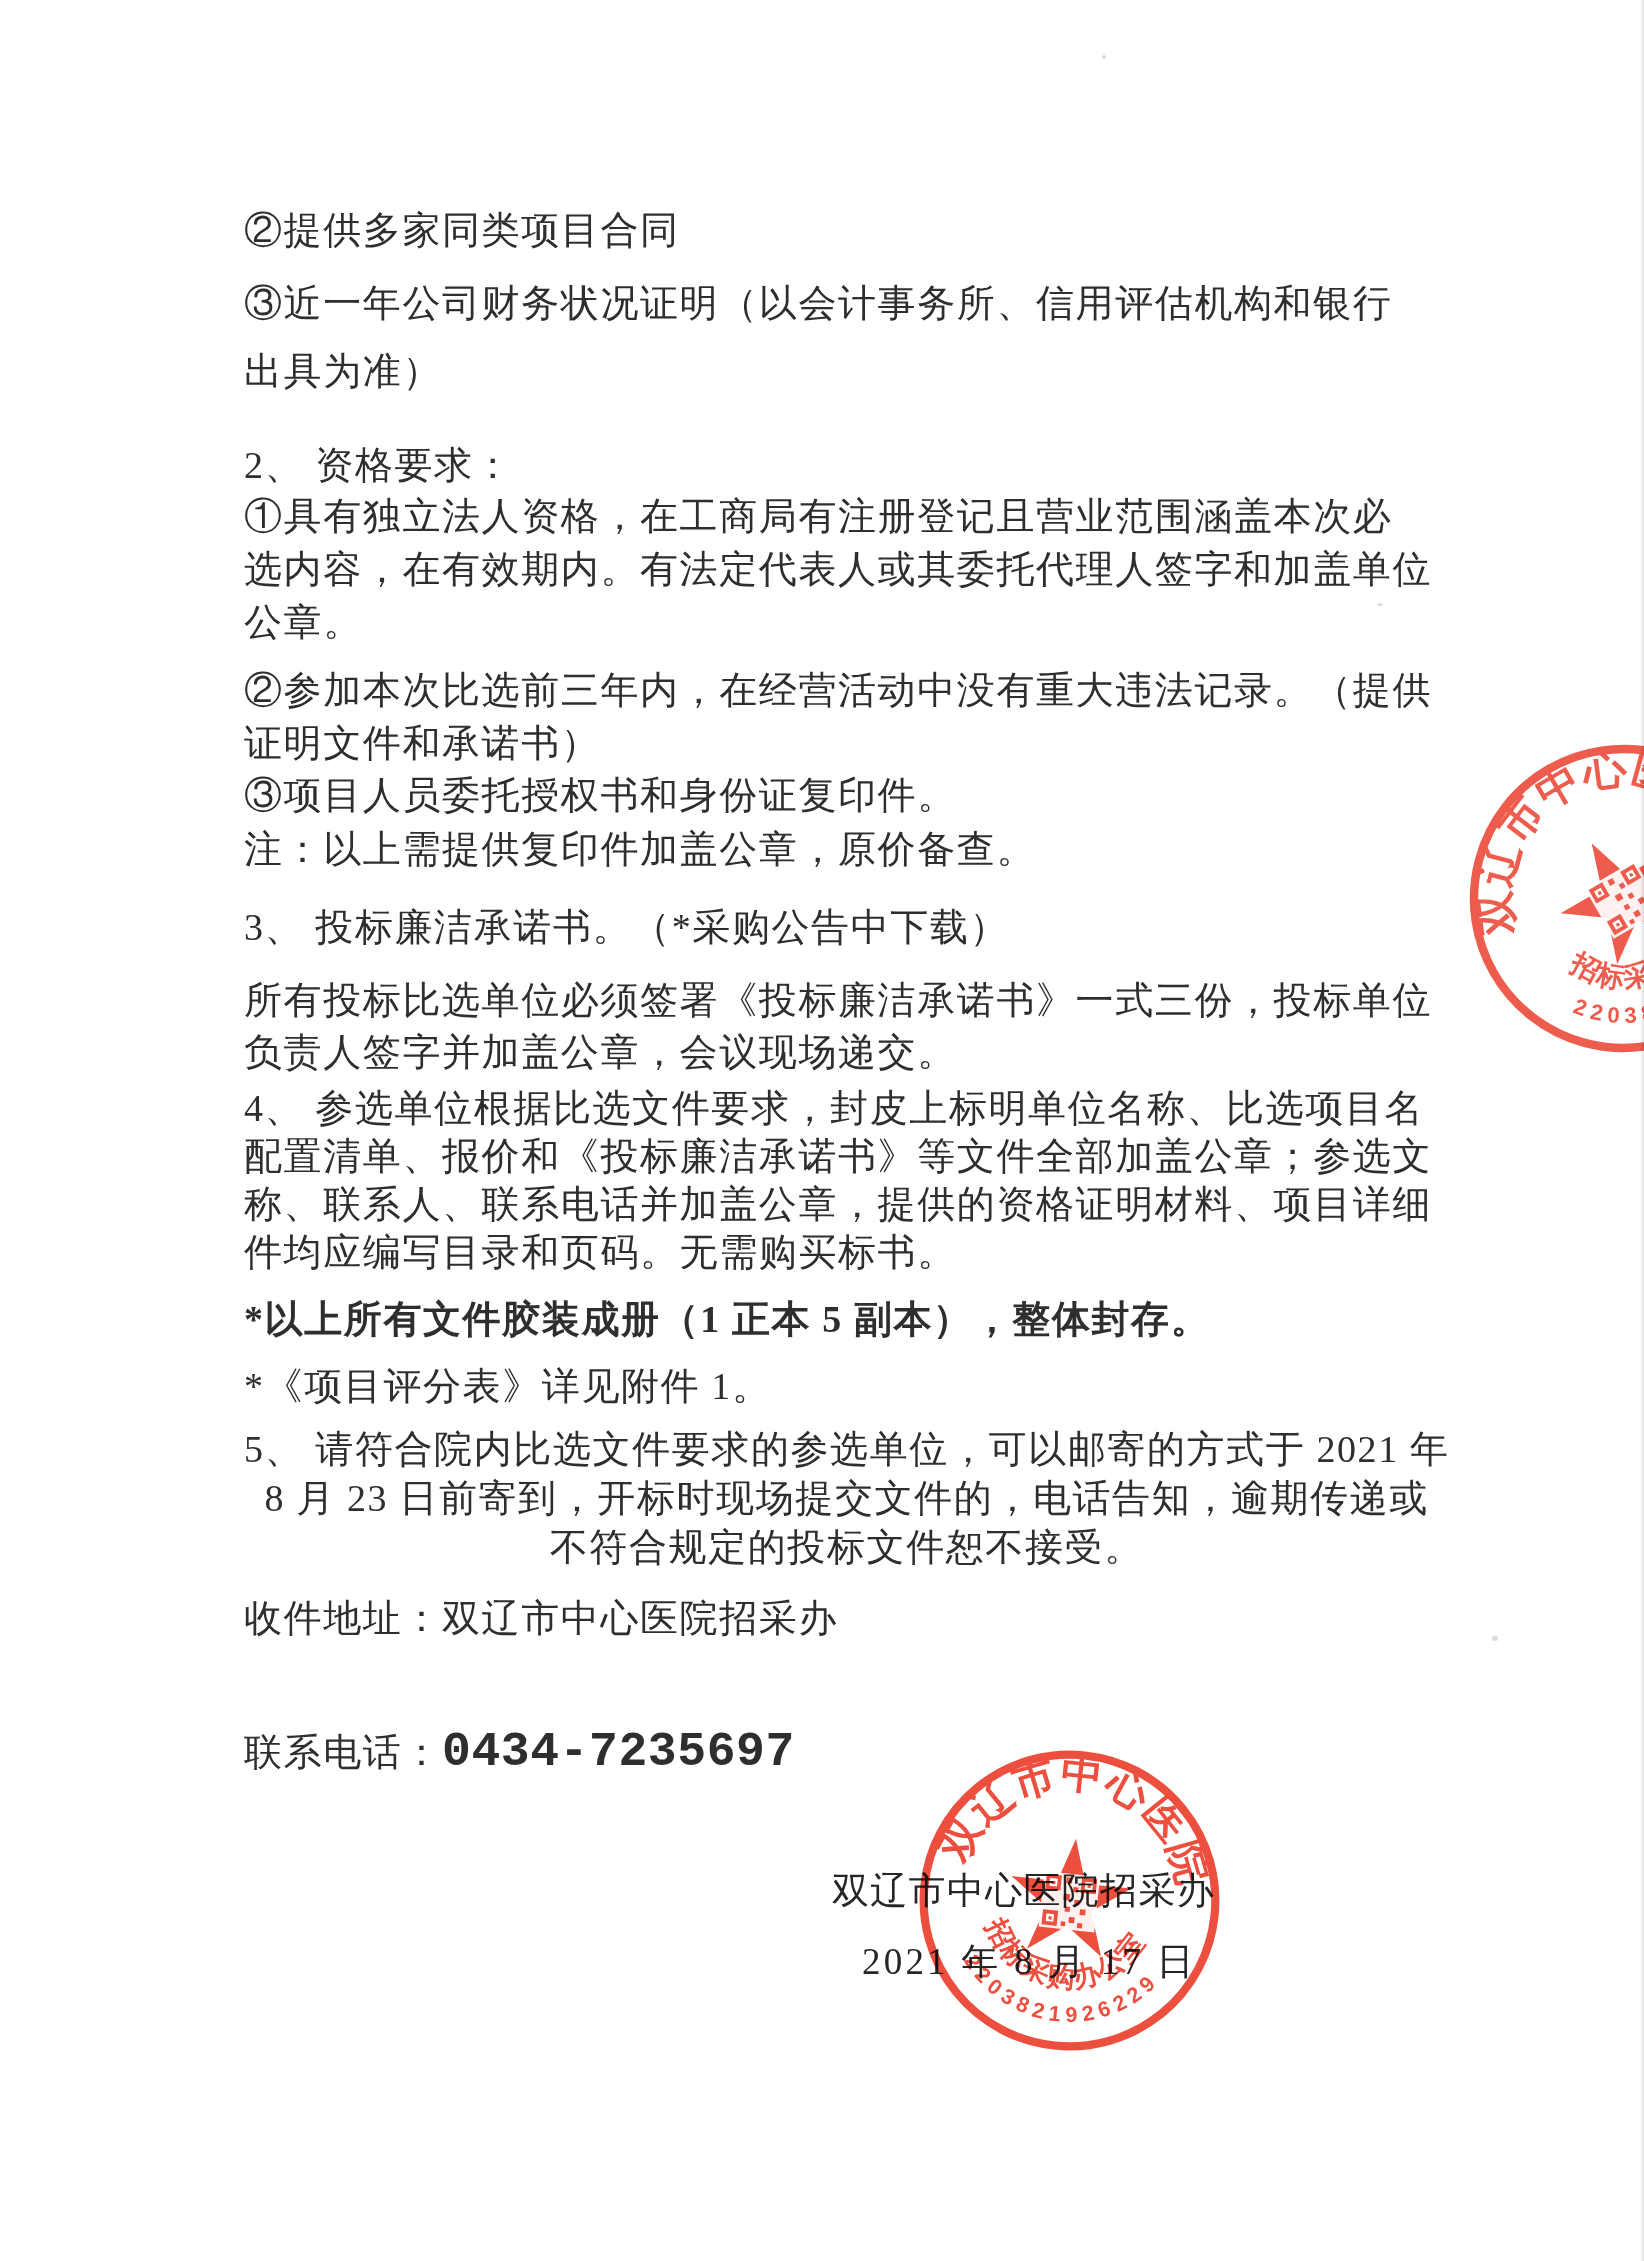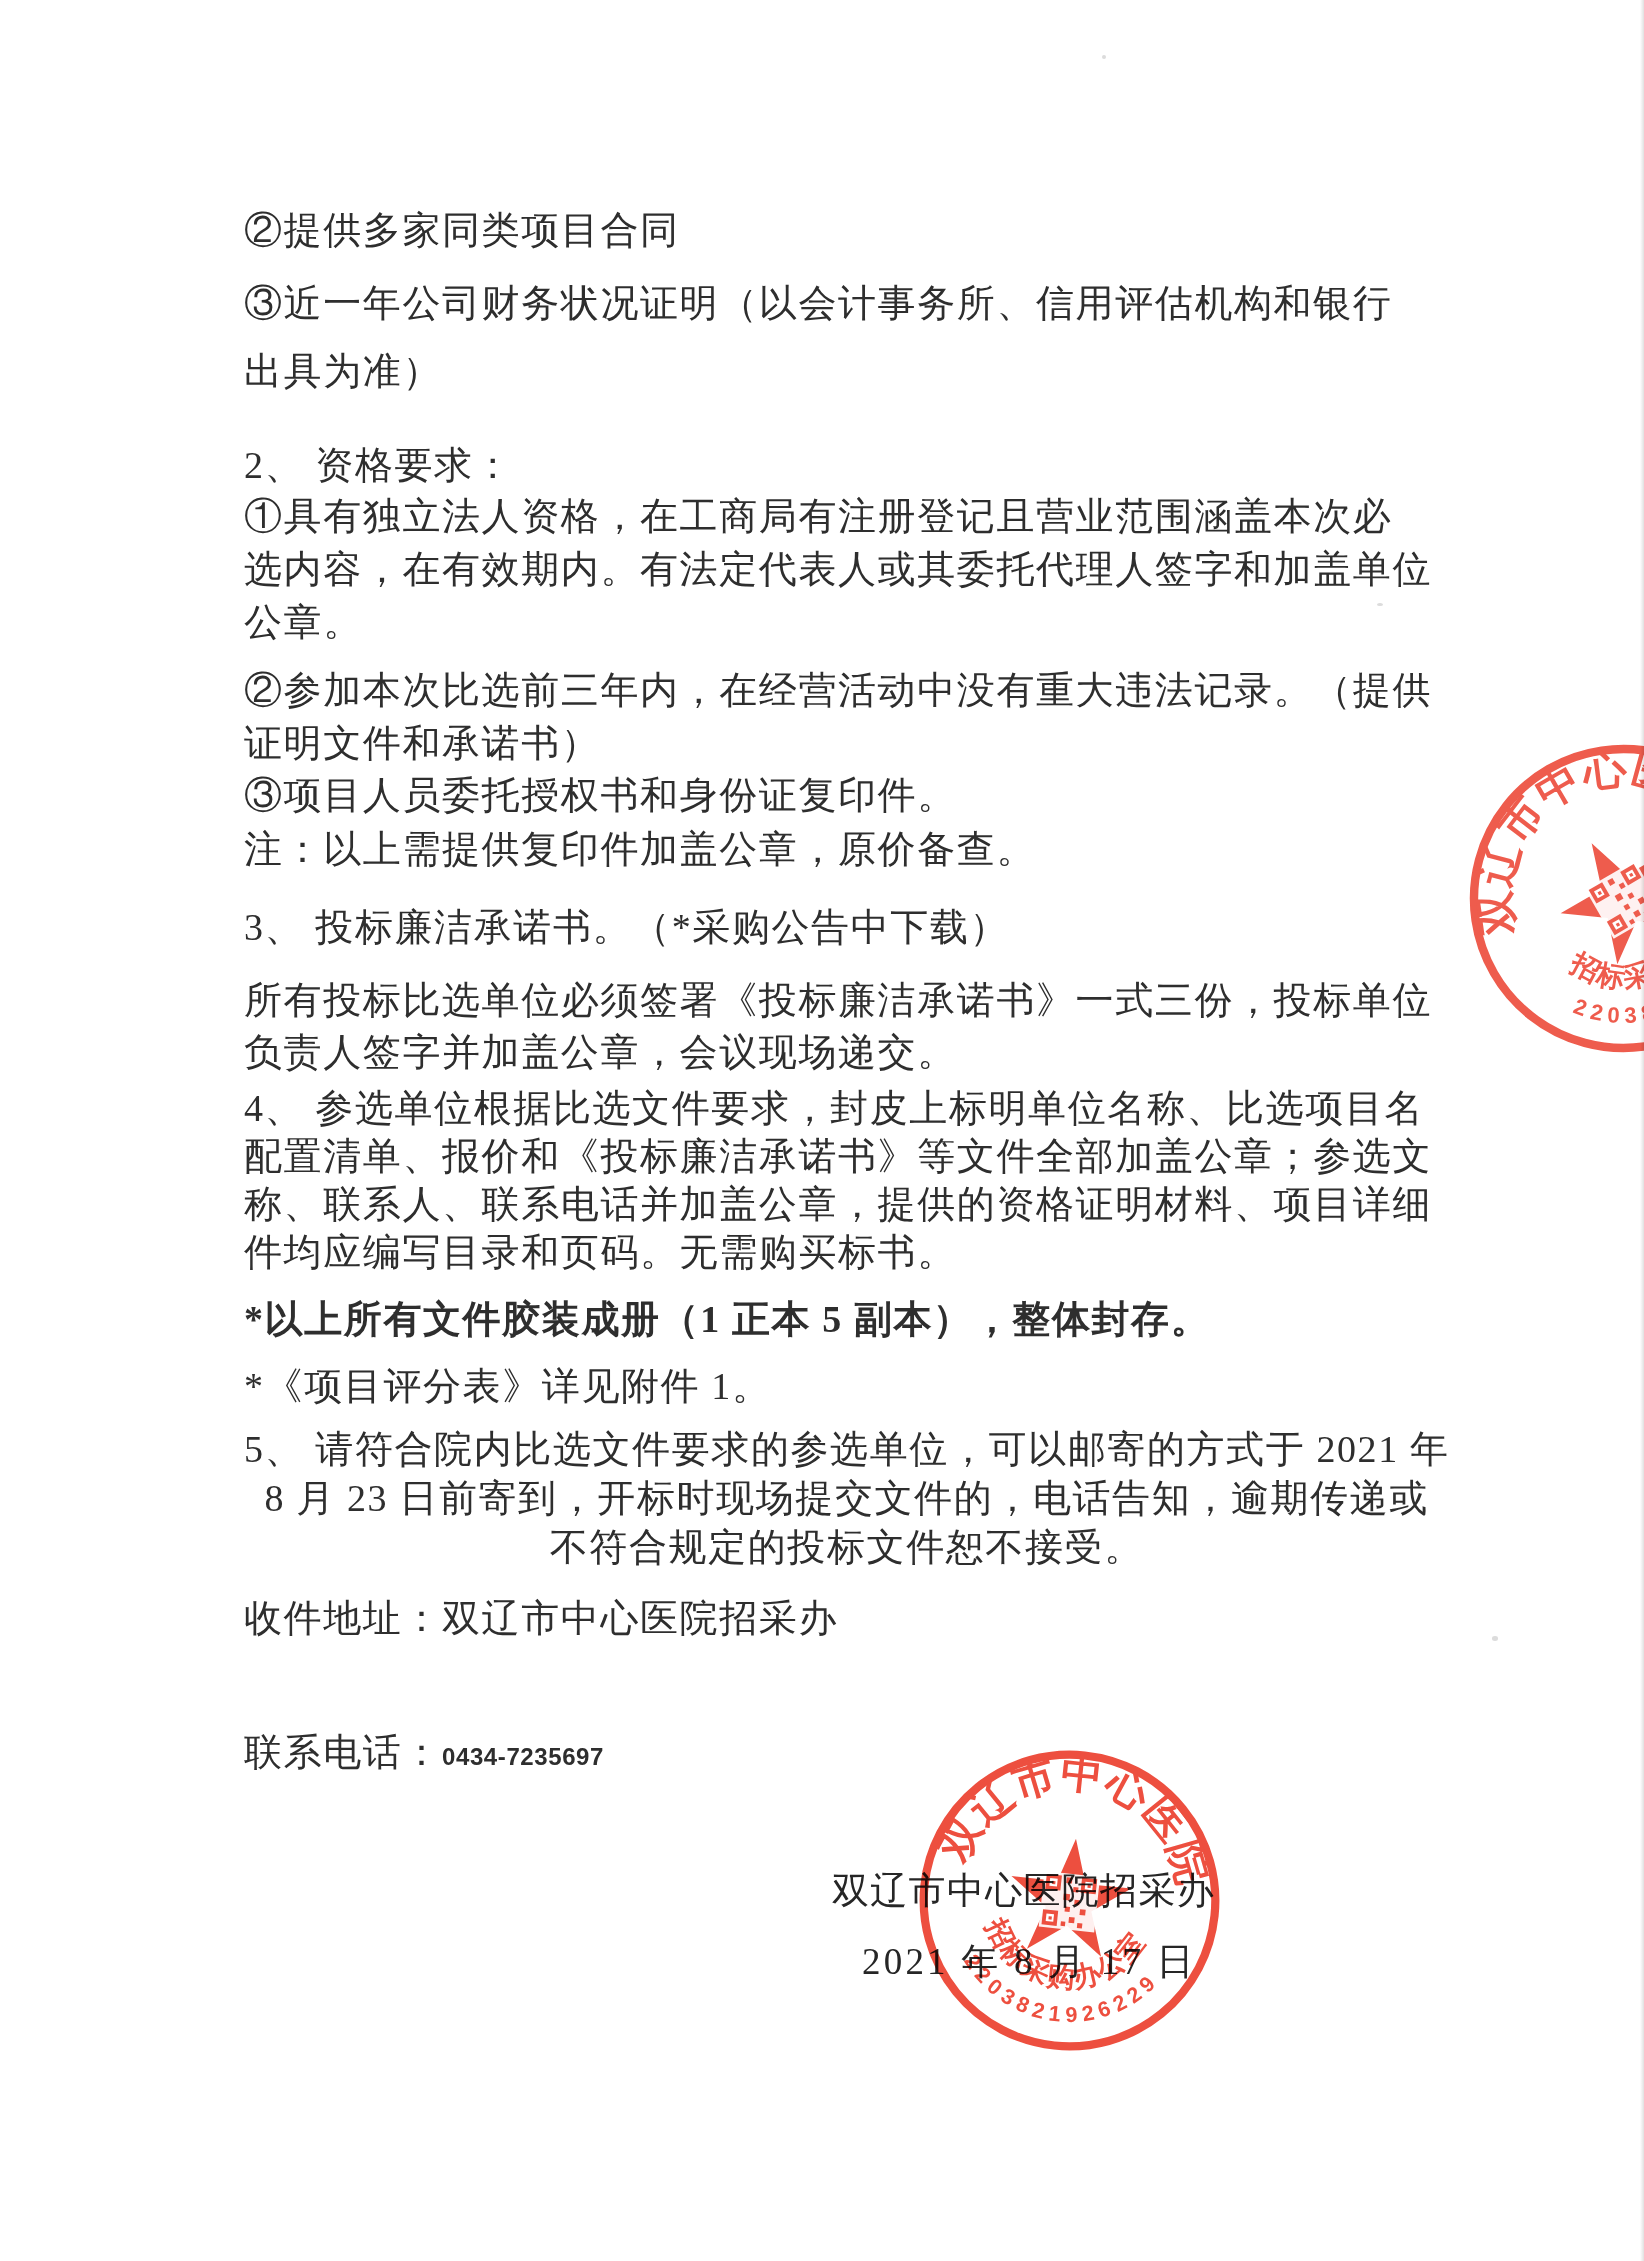--- a/index.html
+++ b/index.html
@@ -30,23 +30,23 @@
   #p8{top:901px;}
   #p9{top:974px;line-height:52px;}
   #p10{top:1084px;line-height:48px;}
   #p11{top:1293px;font-weight:700;}
   #p12{top:1360px;font-weight:400;}
   #p13{top:1425px;line-height:49px;text-align:center;}
   #p14{top:1592px;}
   #p15{top:1658px;}
   #p16{top:1726px;}
   .num{
-    font-family:Liberation Sans, sans-serif;
+    font-family:Liberation Mono, monospace;
     font-weight:700;
-    font-size:24px;
+    font-size:48px;
     letter-spacing:0.6px;
   }
   
   .sig{
     position:absolute;
     font-size:37px;
     letter-spacing:1.3px;
     white-space:pre;
     color:#262626;
   }

